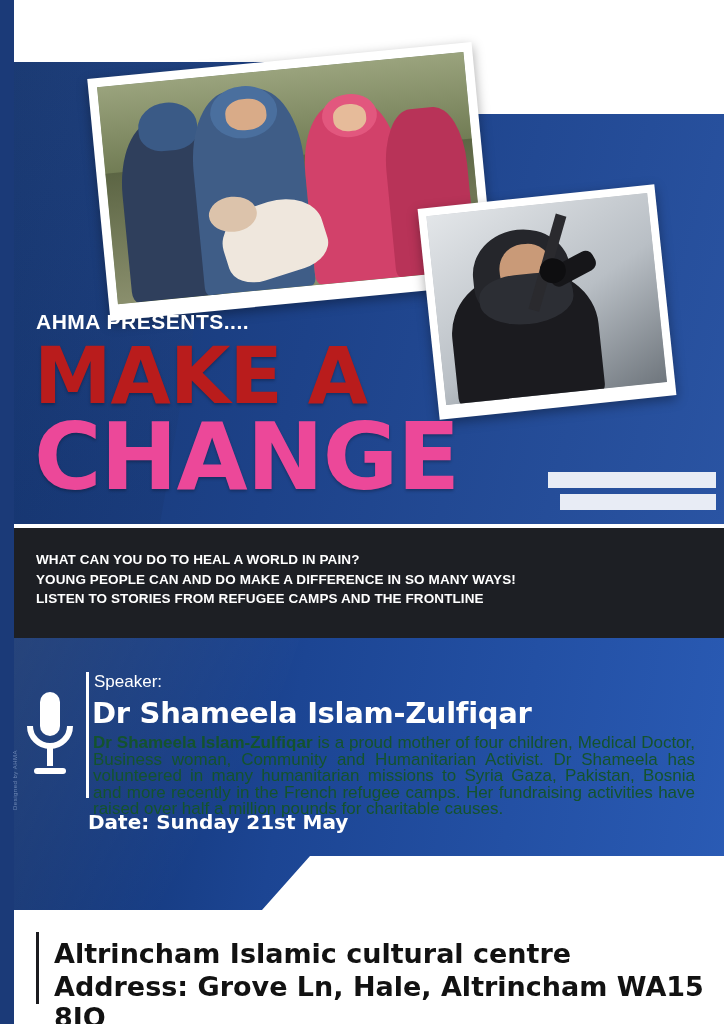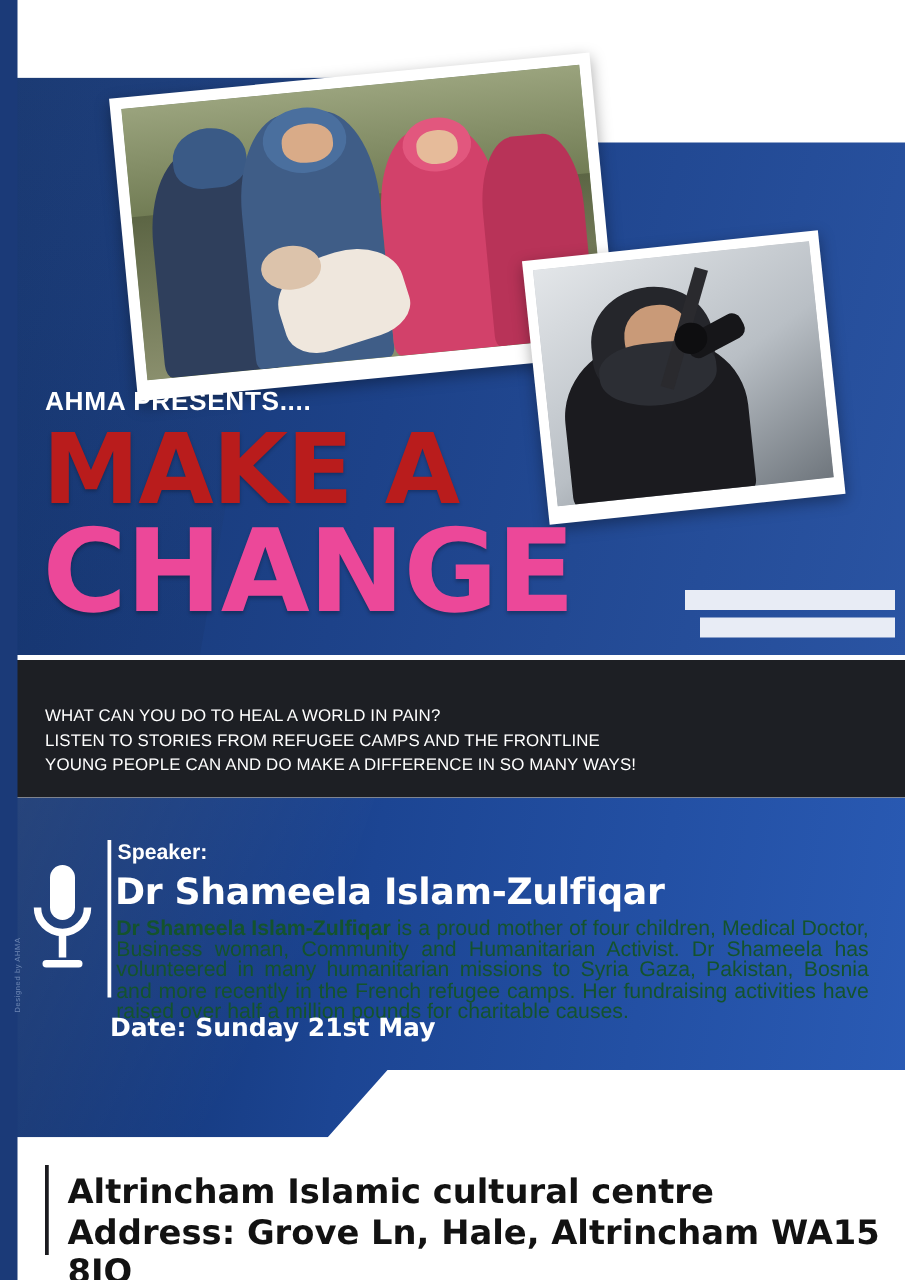--- a/index.html
+++ b/index.html
@@ -180,23 +180,22 @@
     width: 724px;
     height: 110px;
     background: #1d1f24;
   }
   .qband .lines {
     position: absolute;
     left: 36px; top: 22px;
     color: #ffffff;
     font-size: 13.5px;
     line-height: 19.5px;
-    font-weight: normal;
+    font-weight: bold;
     letter-spacing: 0.1px;
-    margin-top: 13px;
   }
 
   
   .speaker-block {
     position: absolute;
     left: 0; top: 638px;
     width: 724px;
     height: 272px;
     background: linear-gradient(100deg,#0f2f6b 0%,#1c4593 40%,#2a5bb5 100%);
     clip-path: polygon(0 0, 724px 0, 724px 218px, 310px 218px, 262px 272px, 0 272px);
@@ -232,21 +231,21 @@
     left: 86px; top: 672px;
     width: 3px; height: 126px;
     background: #ffffff;
     z-index: 4;
   }
   .speaker-label {
     position: absolute;
     left: 94px; top: 672px;
     color: #ffffff;
     font-size: 17px;
-    font-weight: bold;
+    font-weight: normal;
     z-index: 4;
   }
   .speaker-name {
     position: absolute;
     left: 92px; top: 696px;
     color: #ffffff;
     font-size: 29px;
     font-weight: bold;
     letter-spacing: -.3px;
     z-index: 4;
@@ -359,22 +358,22 @@
 
   <div class="presents">AHMA PRESENTS....</div>
   <div class="make-a">MAKE A</div>
   <div class="change">CHANGE</div>
   <div class="bar-deco-1"></div>
   <div class="bar-deco-2"></div>
 
   <div class="qband">
     <div class="lines">
       <div>WHAT CAN YOU DO TO HEAL A WORLD IN PAIN?</div>
+      <div>YOUNG PEOPLE CAN AND DO MAKE A DIFFERENCE IN SO MANY WAYS!</div>
       <div>LISTEN TO STORIES FROM REFUGEE CAMPS AND THE FRONTLINE</div>
-      <div>YOUNG PEOPLE CAN AND DO MAKE A DIFFERENCE IN SO MANY WAYS!</div>
     </div>
   </div>
 
   <div class="speaker-block"></div>
   <div class="speaker-sheen"></div>
 
   <div class="mic-icon">
     <svg viewBox="0 0 56 92" width="56" height="92" aria-hidden="true">
       <rect x="18" y="2" width="20" height="44" rx="10" fill="#ffffff"></rect>
       <path d="M8 36 a20 20 0 0 0 40 0" fill="none" stroke="#ffffff" stroke-width="6"></path>

